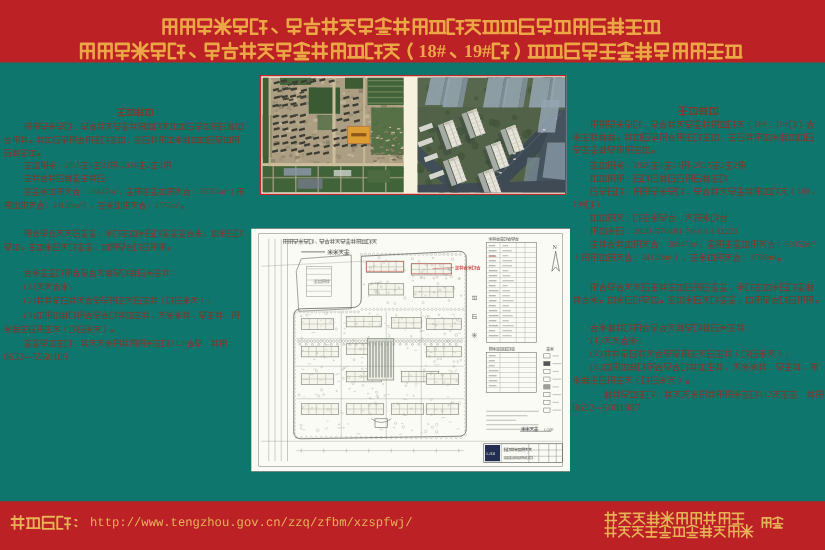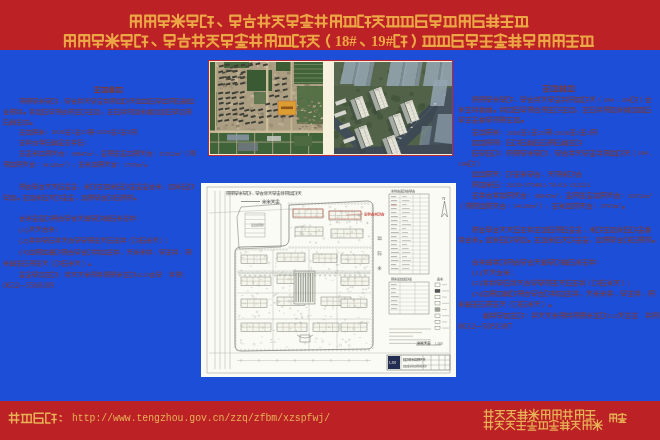--- a/index.html
+++ b/index.html
@@ -1,15 +1,15 @@
 <!DOCTYPE html>
 <html><head><meta charset="utf-8"><style>
 html,body{margin:0;padding:0;}
 body{width:660px;height:440px;overflow:hidden;font-family:"Liberation Sans",sans-serif;}
-.page{position:relative;width:660px;height:440px;background:#1d4ed8;overflow:hidden;}
+.page{position:relative;width:660px;height:440px;background:#0f766e;overflow:hidden;}
 .abs{position:absolute;}
 </style></head><body>
 <div class="page">
 
 <div class="abs" style="left:0;top:0;width:660px;height:50px;background:#bb2125"></div>
 
 <svg class="abs" style="left:0px;top:6px" width="660" height="22" viewBox="0 0 660 22">
       <g font-weight="bold">
         <path d="M 130.86 9.64 L 130.86 21.08 M 135.87 9.64 L 135.87 21.08 M 140.87 9.64 L 140.87 21.08 M 130.86 9.64 L 140.87 9.64 M 130.86 15.36 L 140.87 15.36 M 145.16 9.64 L 145.16 21.08 M 150.17 9.64 L 150.17 21.08 M 155.17 9.64 L 155.17 21.08 M 145.16 9.64 L 155.17 9.64 M 145.16 15.36 L 155.17 15.36 M 158.75 9.64 L 168.76 9.64 M 158.75 9.64 L 158.75 15.36 M 168.76 9.64 L 168.76 15.36 M 158.75 15.36 L 168.76 15.36 M 163.75 15.36 L 163.75 21.79 M 159.46 18.93 L 168.04 18.93 M 172.62 9.92 L 183.48 20.79 M 183.48 9.92 L 172.62 20.79 M 178.05 8.49 L 178.05 22.22 M 171.62 15.36 L 184.49 15.36 M 187.35 9.64 L 197.36 9.64 M 187.35 9.64 L 187.35 15.36 M 197.36 9.64 L 197.36 15.36 M 187.35 15.36 L 197.36 15.36 M 192.35 15.36 L 192.35 21.79 M 188.06 18.93 L 196.64 18.93 M 200.93 9.64 L 205.94 9.64 M 200.93 9.64 L 200.93 21.08 M 200.93 21.08 L 205.94 21.08 M 208.08 11.07 L 213.09 11.07 M 210.65 11.07 L 210.65 21.08 M 208.08 16.79 L 213.09 16.79 M 218.09 17.07 L 221.24 19.93 M 230.25 9.64 L 240.26 9.64 M 230.25 9.64 L 230.25 15.36 M 240.26 9.64 L 240.26 15.36 M 230.25 15.36 L 240.26 15.36 M 235.25 15.36 L 235.25 21.79 M 230.96 18.93 L 239.54 18.93 M 249.55 8.92 L 249.55 13.21 M 243.83 13.21 L 255.27 13.21 M 245.98 16.07 L 253.13 16.07 M 245.98 16.07 L 245.98 21.08 M 253.13 16.07 L 253.13 21.08 M 245.98 21.08 L 253.13 21.08 M 258.13 11.78 L 269.57 11.78 M 258.13 17.50 L 269.57 17.50 M 260.99 8.92 L 260.99 21.08 M 266.71 8.92 L 266.71 21.08 M 272.43 10.35 L 283.87 10.35 M 278.15 10.35 L 278.15 16.79 M 273.86 13.93 L 282.44 13.93 M 272.43 21.08 L 277.44 16.79 M 283.87 21.08 L 278.87 16.79 M 287.45 9.64 L 297.46 9.64 M 287.45 9.64 L 287.45 15.36 M 297.46 9.64 L 297.46 15.36 M 287.45 15.36 L 297.46 15.36 M 292.45 15.36 L 292.45 21.79 M 288.16 18.93 L 296.74 18.93 M 301.03 11.07 L 306.75 8.92 M 306.75 8.92 L 312.47 11.07 M 306.75 11.07 L 306.75 16.79 M 301.03 16.79 L 312.47 16.79 M 303.89 19.36 L 309.61 19.36 M 301.75 21.79 L 311.76 21.79 M 315.33 11.78 L 326.77 11.78 M 315.33 17.50 L 326.77 17.50 M 318.19 8.92 L 318.19 21.08 M 323.91 8.92 L 323.91 21.08 M 331.06 9.64 L 331.06 21.08 M 336.07 9.64 L 336.07 21.08 M 341.07 9.64 L 341.07 21.08 M 331.06 9.64 L 341.07 9.64 M 331.06 15.36 L 341.07 15.36 M 343.93 11.07 L 355.37 11.07 M 345.36 11.07 L 345.36 20.36 M 350.37 11.07 L 350.37 20.36 M 355.37 11.07 L 355.37 20.36 M 343.93 20.36 L 356.09 20.36 M 358.23 9.64 L 363.24 9.64 M 358.23 9.64 L 358.23 21.08 M 358.23 21.08 L 363.24 21.08 M 365.38 11.07 L 370.39 11.07 M 367.95 11.07 L 367.95 21.08 M 365.38 16.79 L 370.39 16.79 M 372.53 10.35 L 383.97 10.35 M 378.25 10.35 L 378.25 16.79 M 373.96 13.93 L 382.54 13.93 M 372.53 21.08 L 377.54 16.79 M 383.97 21.08 L 378.97 16.79 M 386.83 11.07 L 398.27 11.07 M 388.26 11.07 L 388.26 20.36 M 393.27 11.07 L 393.27 20.36 M 398.27 11.07 L 398.27 20.36 M 386.83 20.36 L 398.99 20.36 M 401.13 11.07 L 412.57 11.07 M 402.56 11.07 L 402.56 20.36 M 407.57 11.07 L 407.57 20.36 M 412.57 11.07 L 412.57 20.36 M 401.13 20.36 L 413.29 20.36 M 416.15 9.64 L 416.15 21.08 M 416.15 9.64 L 426.87 9.64 M 416.15 15.36 L 426.16 15.36 M 416.15 21.08 L 426.87 21.08 M 426.16 15.36 L 426.16 21.08 M 430.45 9.64 L 440.46 9.64 M 430.45 9.64 L 430.45 15.36 M 440.46 9.64 L 440.46 15.36 M 430.45 15.36 L 440.46 15.36 M 435.45 15.36 L 435.45 21.79 M 431.16 18.93 L 439.74 18.93 M 444.03 11.07 L 455.47 11.07 M 445.46 11.07 L 445.46 20.36 M 450.47 11.07 L 450.47 20.36 M 455.47 11.07 L 455.47 20.36 M 444.03 20.36 L 456.19 20.36 M 459.76 9.64 L 459.76 21.08 M 464.77 9.64 L 464.77 21.08 M 469.77 9.64 L 469.77 21.08 M 459.76 9.64 L 469.77 9.64 M 459.76 15.36 L 469.77 15.36 M 473.35 9.64 L 473.35 21.08 M 473.35 9.64 L 484.07 9.64 M 473.35 15.36 L 483.36 15.36 M 473.35 21.08 L 484.07 21.08 M 483.36 15.36 L 483.36 21.08 M 486.93 12.50 L 498.37 12.50 M 486.93 19.65 L 498.37 19.65 M 490.51 8.92 L 490.51 21.79 M 496.23 8.92 L 496.23 21.79 M 486.93 16.07 L 498.37 16.07 M 501.23 10.35 L 512.67 10.35 M 506.95 10.35 L 506.95 21.08 M 501.23 16.07 L 512.67 16.07 M 501.95 21.08 L 511.96 21.08 M 515.53 11.07 L 526.97 11.07 M 516.96 11.07 L 516.96 20.36 M 521.97 11.07 L 521.97 20.36 M 526.97 11.07 L 526.97 20.36 M 515.53 20.36 L 527.69 20.36" stroke="#eda645" stroke-width="2.05" fill="none" stroke-linecap="round"></path>
       </g>

